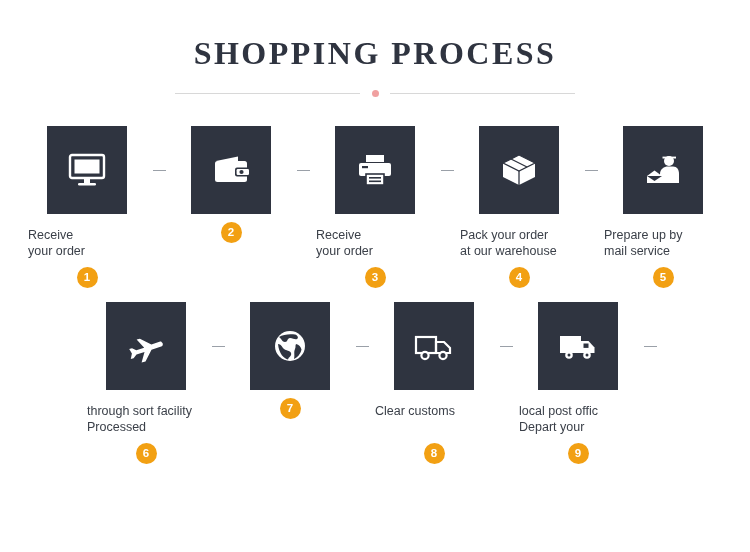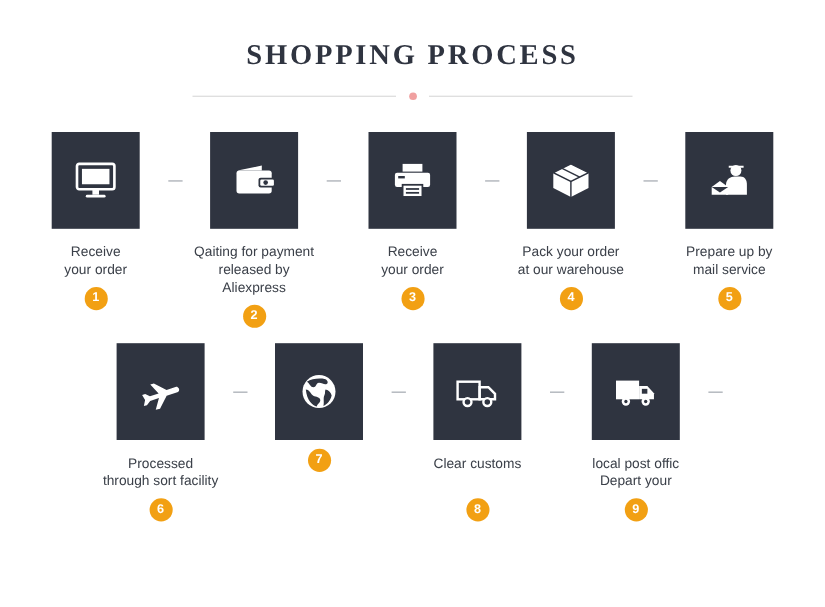--- a/index.html
+++ b/index.html
@@ -21,21 +21,21 @@
   }
 
   
   .title-wrap {
     text-align: center;
     padding-top: 36px;
   }
   .title {
     font-family: "Liberation Serif", serif;
     font-weight: bold;
-    font-size: 26px;
+    font-size: 32px;
     letter-spacing: 2.5px;
     color: #2f3440;
     margin: 0;
     line-height: 1.1;
   }
   .title-rule {
     margin: 16px auto 0 auto;
     width: 400px;
     height: 13px;
     position: relative;
@@ -85,21 +85,20 @@
     display: flex;
     align-items: center;
     justify-content: center;
   }
   .tile svg { display: block; }
   .caption {
     margin-top: 13px;
     font-size: 12.5px;
     line-height: 16px;
     color: #3b4049;
-    text-align: center;
     min-height: 32px;
     width: 118px;
   }
   .num {
     margin-top: 8px;
     width: 21px;
     height: 21px;
     border-radius: 50%;
     background: #f2a013;
     color: #ffffff;
@@ -168,24 +167,20 @@
           <span>
             <svg width="40" height="36" viewBox="0 0 40 36">
               <path d="M5 9 L27 4.5 L27 9 Z" fill="#ffffff"></path>
               <rect x="4" y="9" width="32" height="21" rx="2.5" fill="#ffffff"></rect>
               <rect x="24" y="15.5" width="14" height="9" rx="2" fill="#2f3440"></rect>
               <rect x="25.6" y="17.1" width="12.4" height="5.8" rx="1.2" fill="#ffffff"></rect>
               <circle cx="30.5" cy="20" r="2.1" fill="#2f3440"></circle>
             </svg>
           </span>
         </div>
-        <div class="caption">
-          <div>Qaiting for payment</div>
-          <div>released by Aliexpress</div>
-        </div>
         <div class="num">2</div>
       </div>
 
       <div class="connector">
           <span class="dash"></span>
         </div>
 
       <div class="step">
         <div class="tile">
           <span>
@@ -260,22 +255,22 @@
 
       <div class="step">
         <div class="tile">
           <span>
             <svg width="40" height="36" viewBox="0 0 40 36">
               <path d="M36 14.5 C37.5 15.8 37 18 35.2 18.6 L25.5 21.8 L19.5 33.5 L15.6 34.6 L18.5 23.9 L10.5 26.6 L7.6 30.3 L4.8 31 L5.9 25.6 L3.2 21 L6 20.2 L10.3 22.3 L18.2 19.7 L10.6 11.6 L13.9 10.7 L25.4 16.5 L34.2 13.6 C35 13.4 35.6 14.1 36 14.5 Z" fill="#ffffff"></path>
             </svg>
           </span>
         </div>
         <div class="caption">
+          <div>through sort facility</div>
           <div>Processed</div>
-          <div>through sort facility</div>
         </div>
         <div class="num">6</div>
       </div>
 
       <div class="connector">
           <span class="dash"></span>
         </div>
 
       <div class="step">
         <div class="tile">

